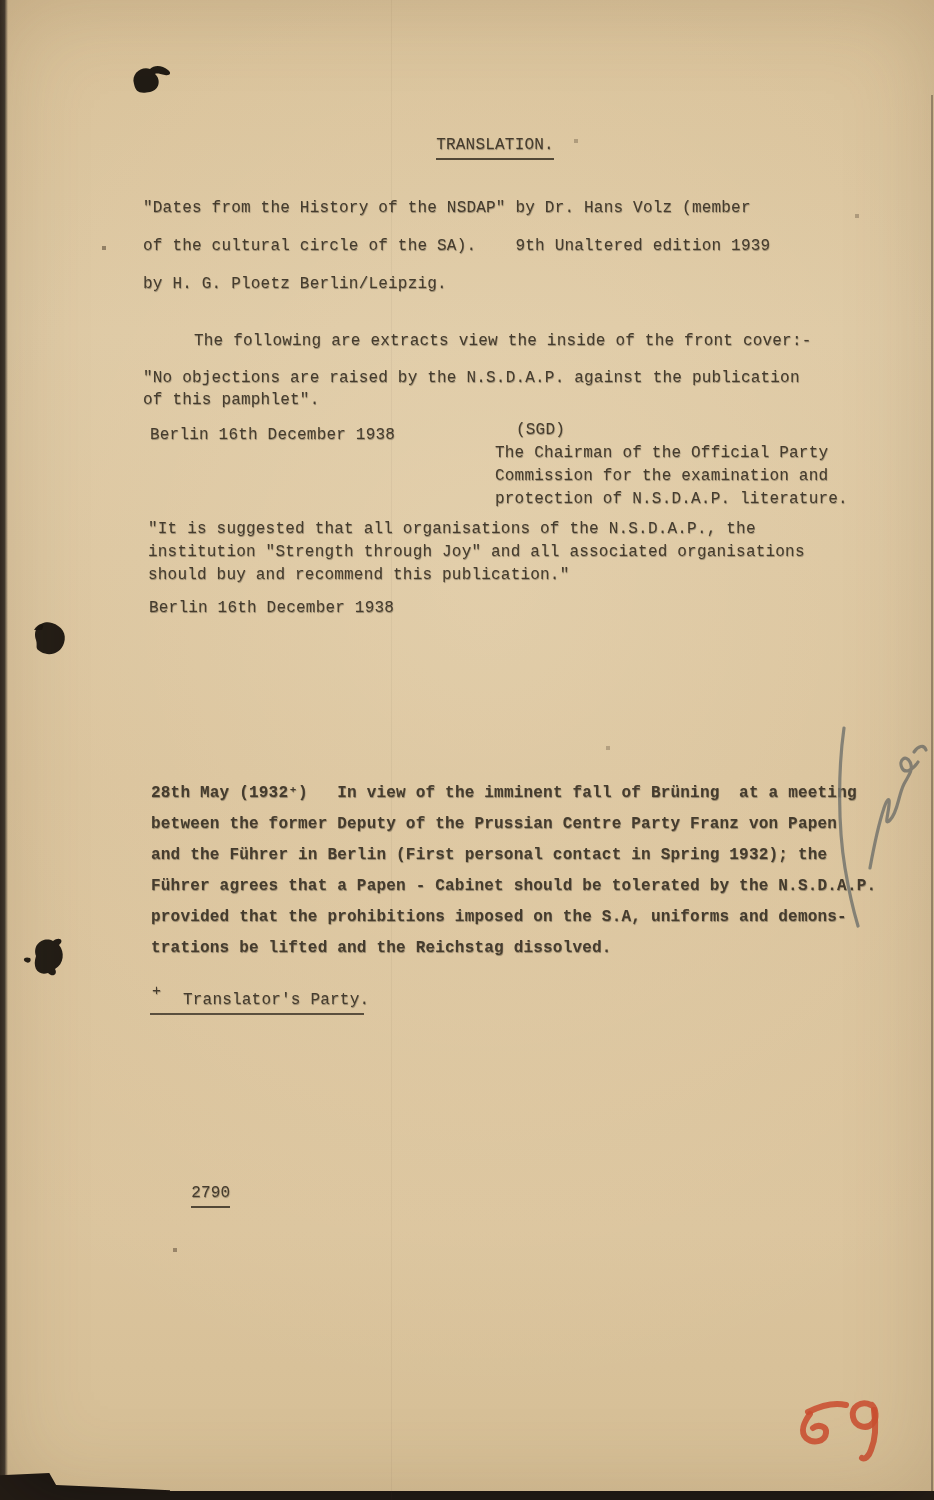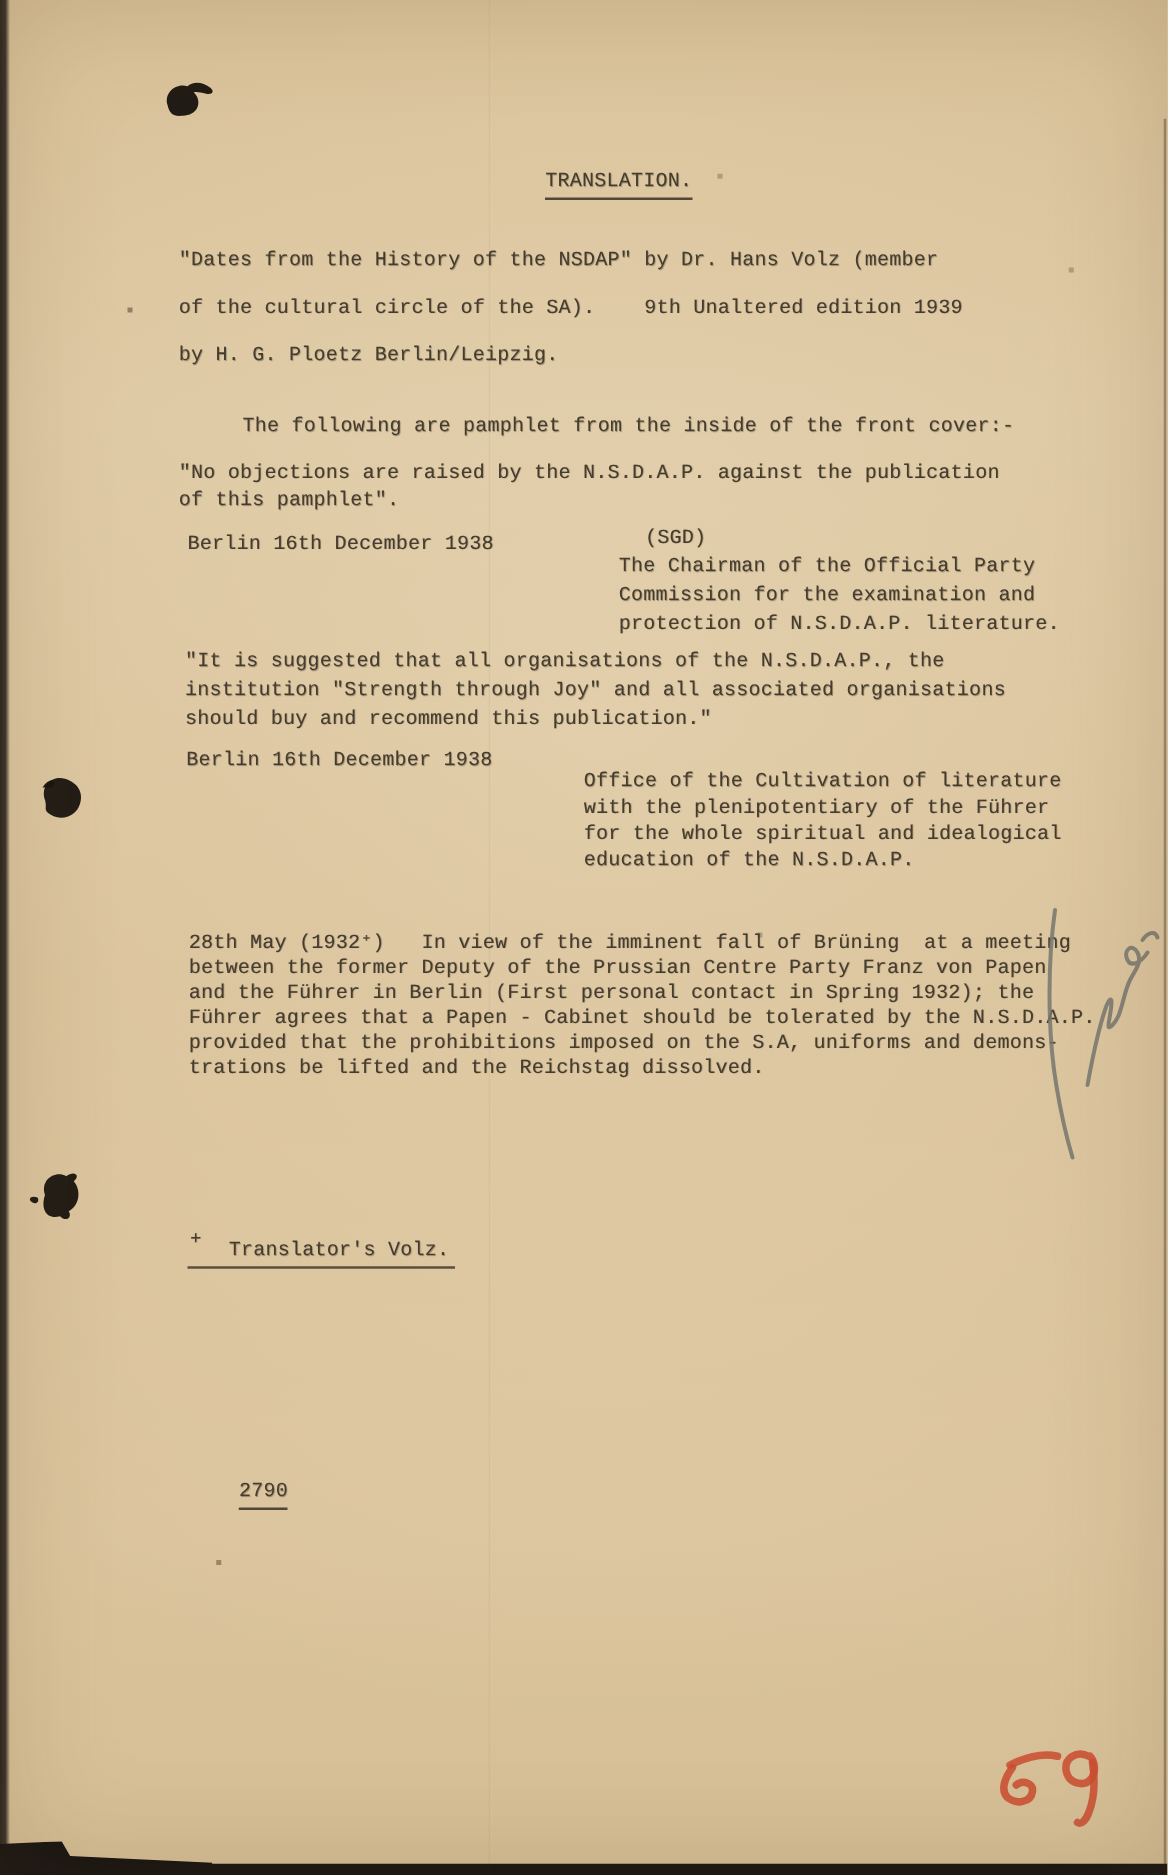--- a/index.html
+++ b/index.html
@@ -98,53 +98,49 @@
   </svg>
 
   <div class="txt" style="left:397px; top:112px;">
     <span class="ul">TRANSLATION.</span>
   </div>
 
   <div class="txt" style="left:143px; top:189px; line-height:38px;">"Dates from the History of the NSDAP" by Dr. Hans Volz (member
 of the cultural circle of the SA).    9th Unaltered edition 1939
 by H. G. Ploetz Berlin/Leipzig.</div>
 
-  <div class="txt" style="left:194px; top:330px;">The following are pamphlet from the inside of the front cover:-</div>
+  <div class="txt" style="left:194px; top:330px;">The following are extracts view the inside of the front cover:-</div>
 
   <div class="txt" style="left:143px; top:367px;">"No objections are raised by the N.S.D.A.P. against the publication
 of this pamphlet".</div>
 
   <div class="txt" style="left:150px; top:424px;">Berlin 16th December 1938</div>
   <div class="txt" style="left:516px; top:419px;">(SGD)</div>
 
   <div class="txt" style="left:467px; top:442px; line-height:23px;margin-left:28px;">The Chairman of the Official Party
 Commission for the examination and
 protection of N.S.D.A.P. literature.</div>
 
   <div class="txt" style="left:148px; top:518px; line-height:23px;">"It is suggested that all organisations of the N.S.D.A.P., the
 institution "Strength through Joy" and all associated organisations
 should buy and recommend this publication."</div>
 
   <div class="txt" style="left:149px; top:597px;">Berlin 16th December 1938</div>
 
-  <div class="txt" style="left:467px; top:615px; line-height:21px;">Office of the Cultivation of literature
-with the plenipotentiary of the Führer
-for the whole spiritual and idealogical
-education of the N.S.D.A.P.</div>
 
 
-  <div class="txt" style="left:151px; top:744px; line-height:20px;">28th May (1932⁺)   In view of the imminent fall of Brüning  at a meeting
+  <div class="txt" style="left:151px; top:778px; line-height:31px;font-weight:bold;">28th May (1932⁺)   In view of the imminent fall of Brüning  at a meeting
 between the former Deputy of the Prussian Centre Party Franz von Papen
 and the Führer in Berlin (First personal contact in Spring 1932); the
 Führer agrees that a Papen - Cabinet should be tolerated by the N.S.D.A.P.
 provided that the prohibitions imposed on the S.A, uniforms and demons-
 trations be lifted and the Reichstag dissolved.</div>
 
   <div class="txt fn-marker" style="left:152px; top:981px;">+</div>
-  <div class="txt" style="left:183px; top:989px;">Translator's Volz.</div>
+  <div class="txt" style="left:183px; top:989px;">Translator's Party.</div>
   <div class="rule" style="left:150px; top:1013px; width:214px;"></div>
 
   <div class="txt" style="left:152px; top:1160px;">
     <span class="ul">2790</span>
   </div>
 
   <svg style="left:818px; top:708px;" width="120" height="230" viewBox="0 0 120 230" aria-label="New">
     <path class="pencil-stroke" d="M 26 20 C 20 62, 20 118, 27 160 C 30 178, 34 198, 40 218"></path>
     <path class="pencil-stroke" d="M 52 160 C 56 138, 60 118, 66 100 C 69 91, 72 88, 71 97 C 70 108, 66 118, 72 112 C 80 104, 80 88, 86 76 C 90 68, 96 62, 92 54 C 88 46, 80 52, 84 60 C 87 66, 95 62, 100 54"></path>
     <path class="pencil-stroke" d="M 96 44 C 100 38, 106 36, 108 42"></path>

